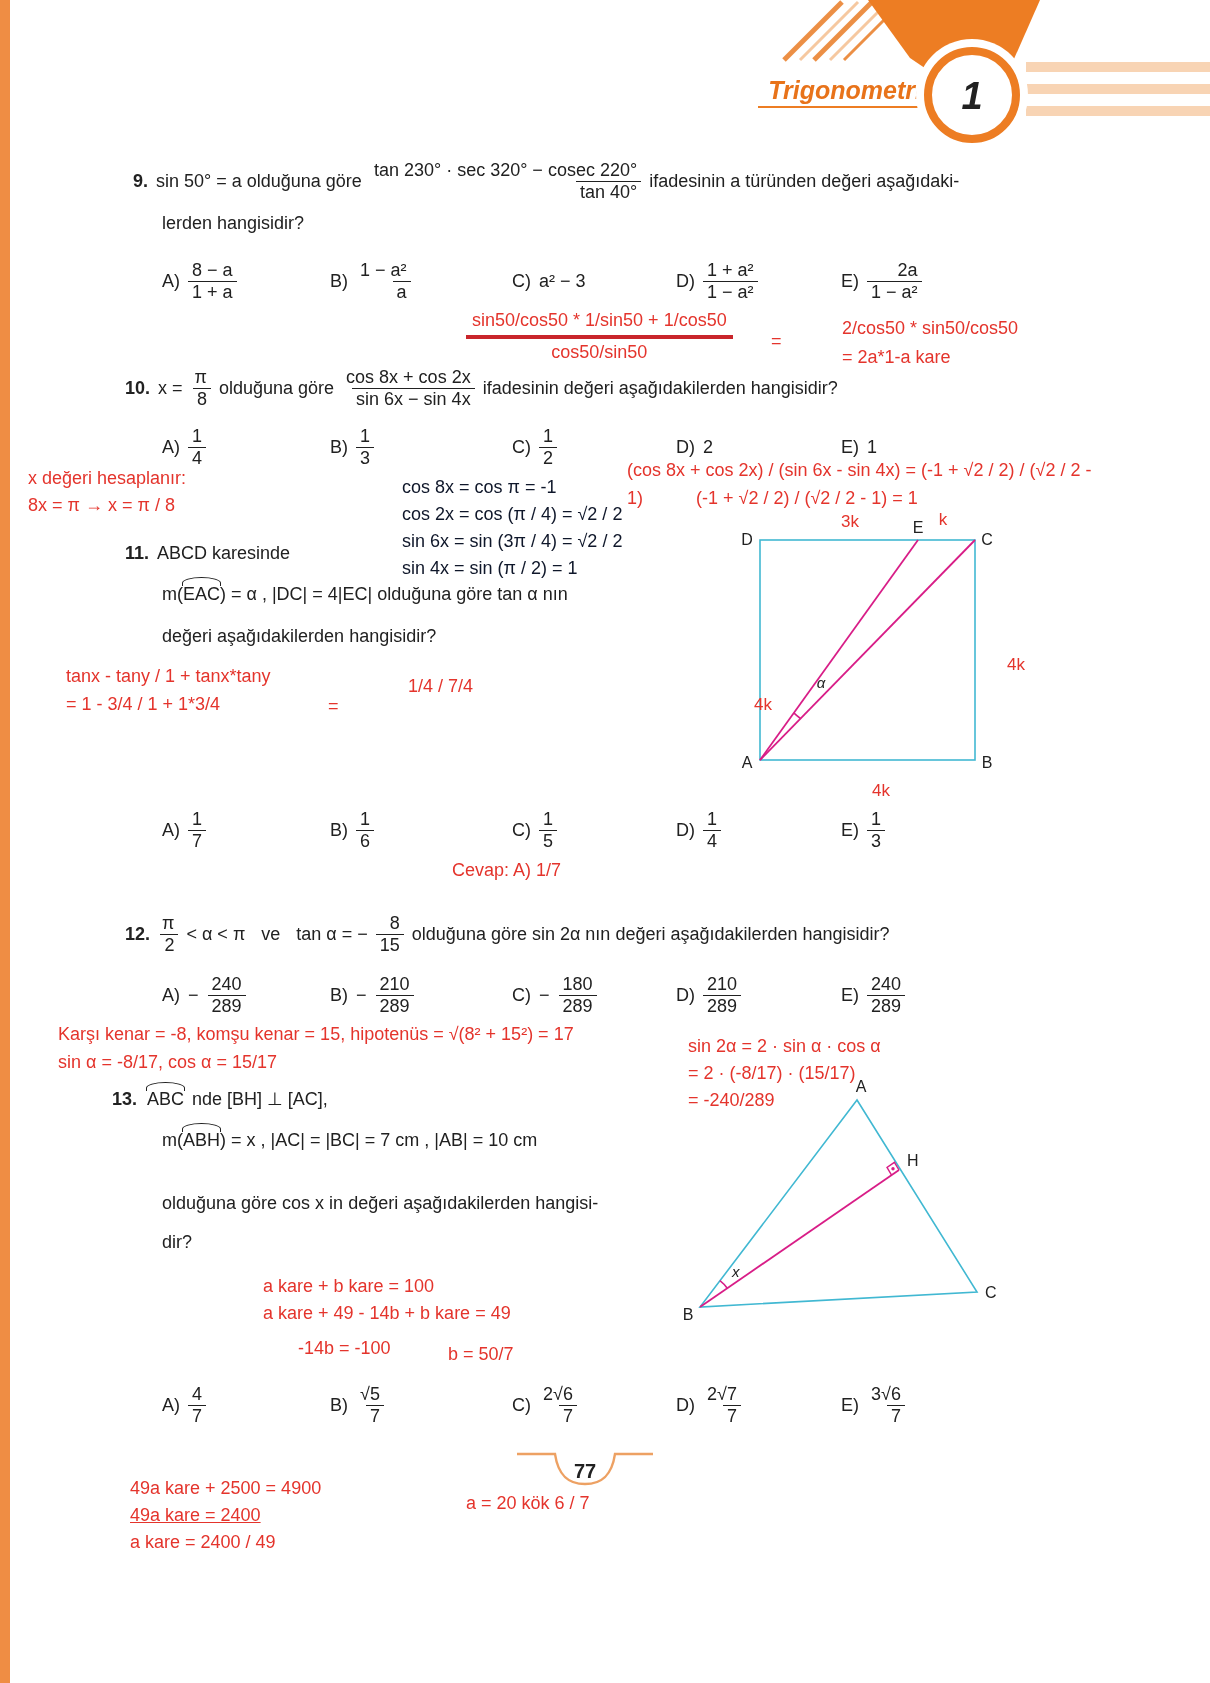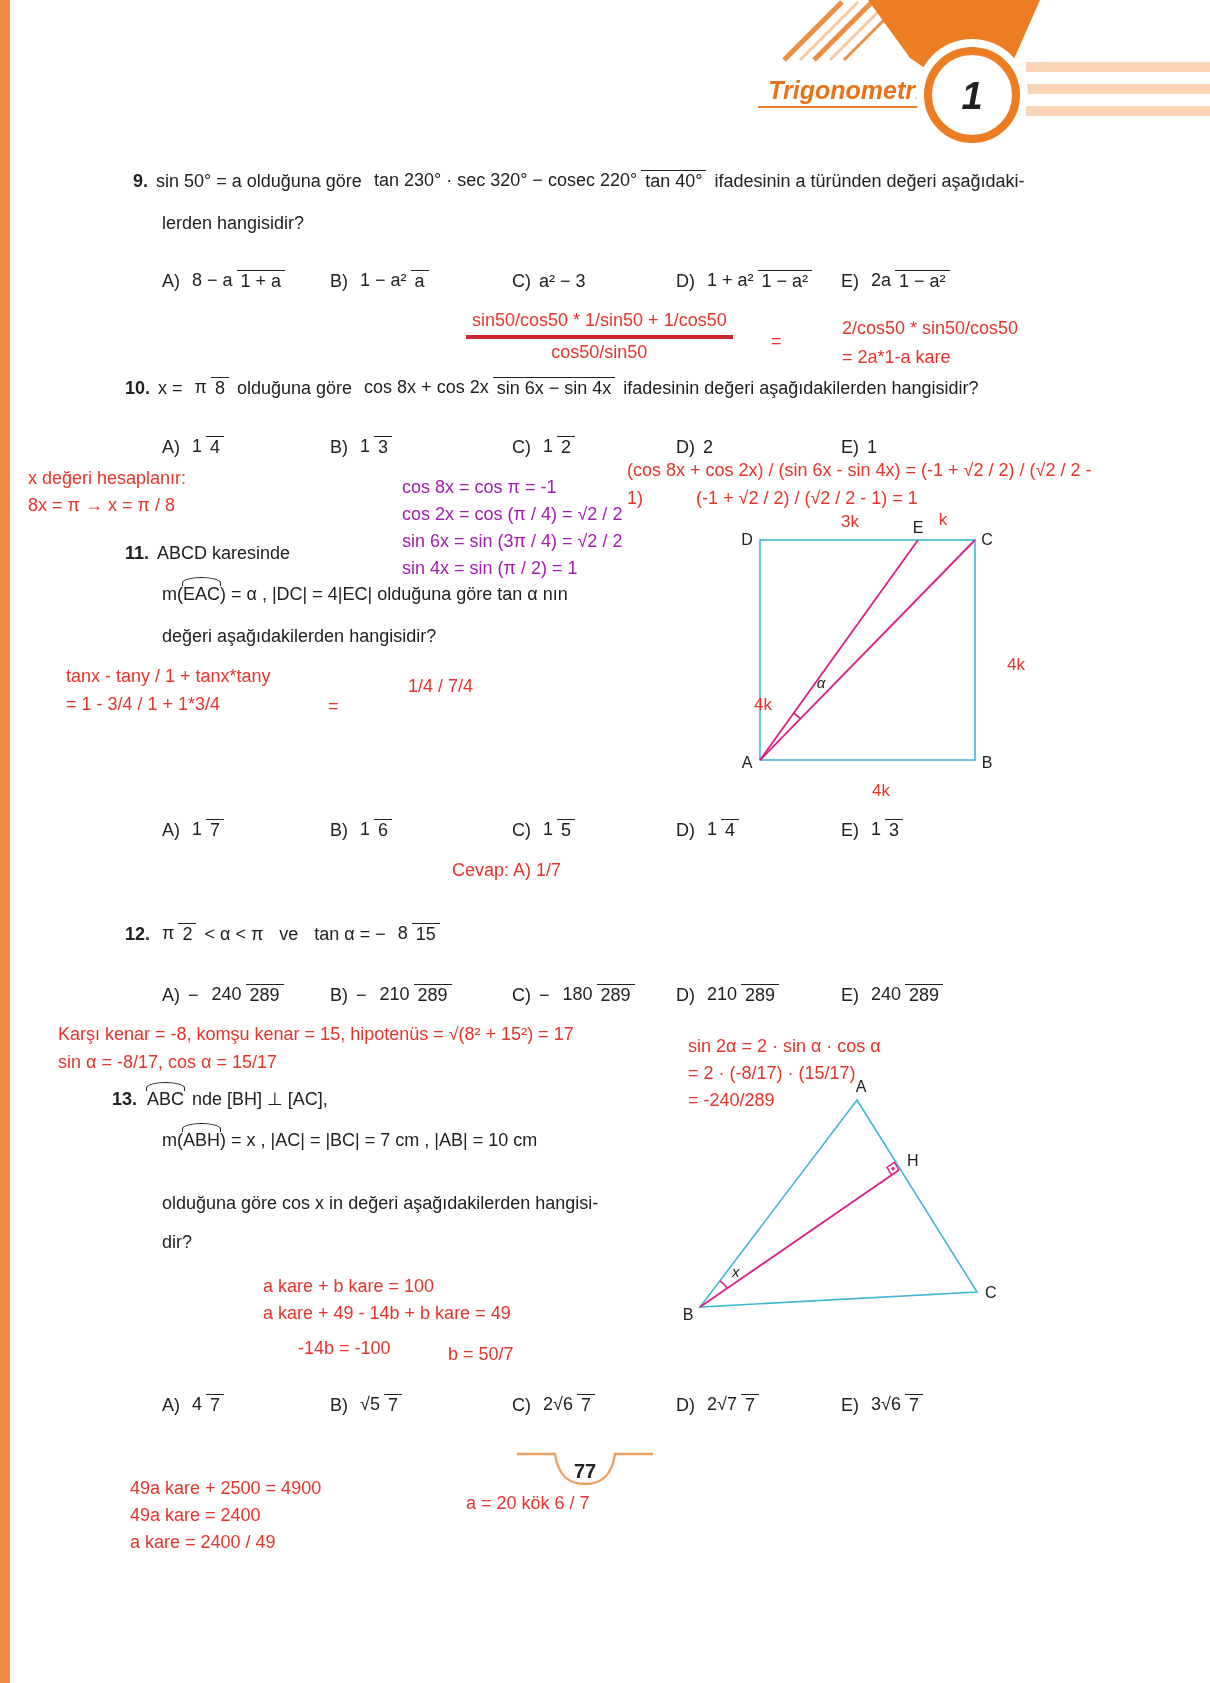--- a/index.html
+++ b/index.html
@@ -7,27 +7,27 @@
   body {
     position:relative; width:1210px; height:1683px; overflow:hidden;
     font-family:"Liberation Sans", sans-serif; font-size:18px; color:#212121;
   }
   .abs { position:absolute; }
   .txt { position:absolute; white-space:nowrap; }
   .leftbar { position:absolute; left:0; top:0; width:10px; height:1683px; background:#ef8d44; }
   .qline { position:absolute; display:flex; align-items:center; gap:8px; white-space:nowrap; }
   .tight { gap:0; }
   .qnum { font-weight:700; }
-  .frac { display:inline-flex; flex-direction:row; align-items:flex-start; text-align:center; line-height:1.12; }
+  .frac { display:inline-flex; flex-direction:column; align-items:flex-end; text-align:center; line-height:1.12; }
   .fn { padding:0 4px; }
   .fd { padding:0 4px; border-top:1.5px solid #212121; }
   .opt { position:absolute; display:flex; align-items:center; gap:8px; height:60px; white-space:nowrap; }
   .sign { margin-right:1px; }
   .note { position:absolute; color:#e4342c; white-space:nowrap; }
-  .notes-list { position:absolute; color:#a21caf; white-space:nowrap; line-height:27px; }
+  .notes-list { position:absolute; color:#0f172a; white-space:nowrap; line-height:27px; }
   .clipwrap { position:absolute; overflow:hidden; white-space:nowrap; color:#e4342c; }
   .note-frac { position:absolute; display:flex; flex-direction:column; align-items:center; color:#e4342c; }
   .note-frac .nf-n { padding:0 6px 4px; border-bottom:4px solid #c9252b; }
   .note-frac .nf-d { padding-top:3px; }
   .arc { position:relative; display:inline-block; }
   .arc::before {
     content:""; position:absolute; left:-1px; right:-1px; top:-7px; height:8px;
     border:1.5px solid #212121; border-bottom:none; border-radius:100% 100% 0 0 / 130% 130% 0 0;
   }
   .header-title { font-size:25px; font-weight:700; font-style:italic; color:#e8731a; }
@@ -248,20 +248,21 @@
       <span class="fn">π</span>
       <span class="fd">2</span>
     </span>
   <span>&lt; α &lt; π</span>
   <span style="margin:0 8px;">ve</span>
   <span>tan α = −</span>
   <span class="frac">
       <span class="fn">8</span>
       <span class="fd">15</span>
     </span>
+  <span>olduğuna göre sin 2α nın değeri aşağıdakilerden hangisidir?</span>
 </div>
 
 <div class="opt" style="left:162px;top:965px;">
   <span>A)</span>
   <span class="sign">−</span>
   <span class="frac">
       <span class="fn">240</span>
       <span class="fd">289</span>
     </span>
 </div>
@@ -363,20 +364,20 @@
 </div>
 <div class="opt" style="left:841px;top:1375px;">
   <span>E)</span>
   <span class="frac">
       <span class="fn">3√6</span>
       <span class="fd">7</span>
     </span>
 </div>
 
 <div class="note" style="left:130px;top:1478px;">49a kare + 2500 = 4900</div>
-<div class="note" style="left:130px;top:1505px;">49a kare = 2400</div>
+<div class="note" style="left:130px;top:1505px;text-decoration:underline;">49a kare = 2400</div>
 <div class="note" style="left:130px;top:1532px;">a kare = 2400 / 49</div>
 <div class="note" style="left:466px;top:1493px;">a = 20 kök 6 / 7</div>
 
 <svg class="abs" style="left:515px;top:1448px;" width="140" height="44" viewBox="0 0 140 44">
   <path d="M2,6 H40 C43,26 52,36 70,36 C88,36 97,26 100,6 H138" fill="none" stroke="#eda163" stroke-width="2.4"></path>
   <text x="70" y="30" text-anchor="middle" style="font-size:20px;font-weight:700;" fill="#c9681c">77</text>
 </svg>
 
 </body></html>

